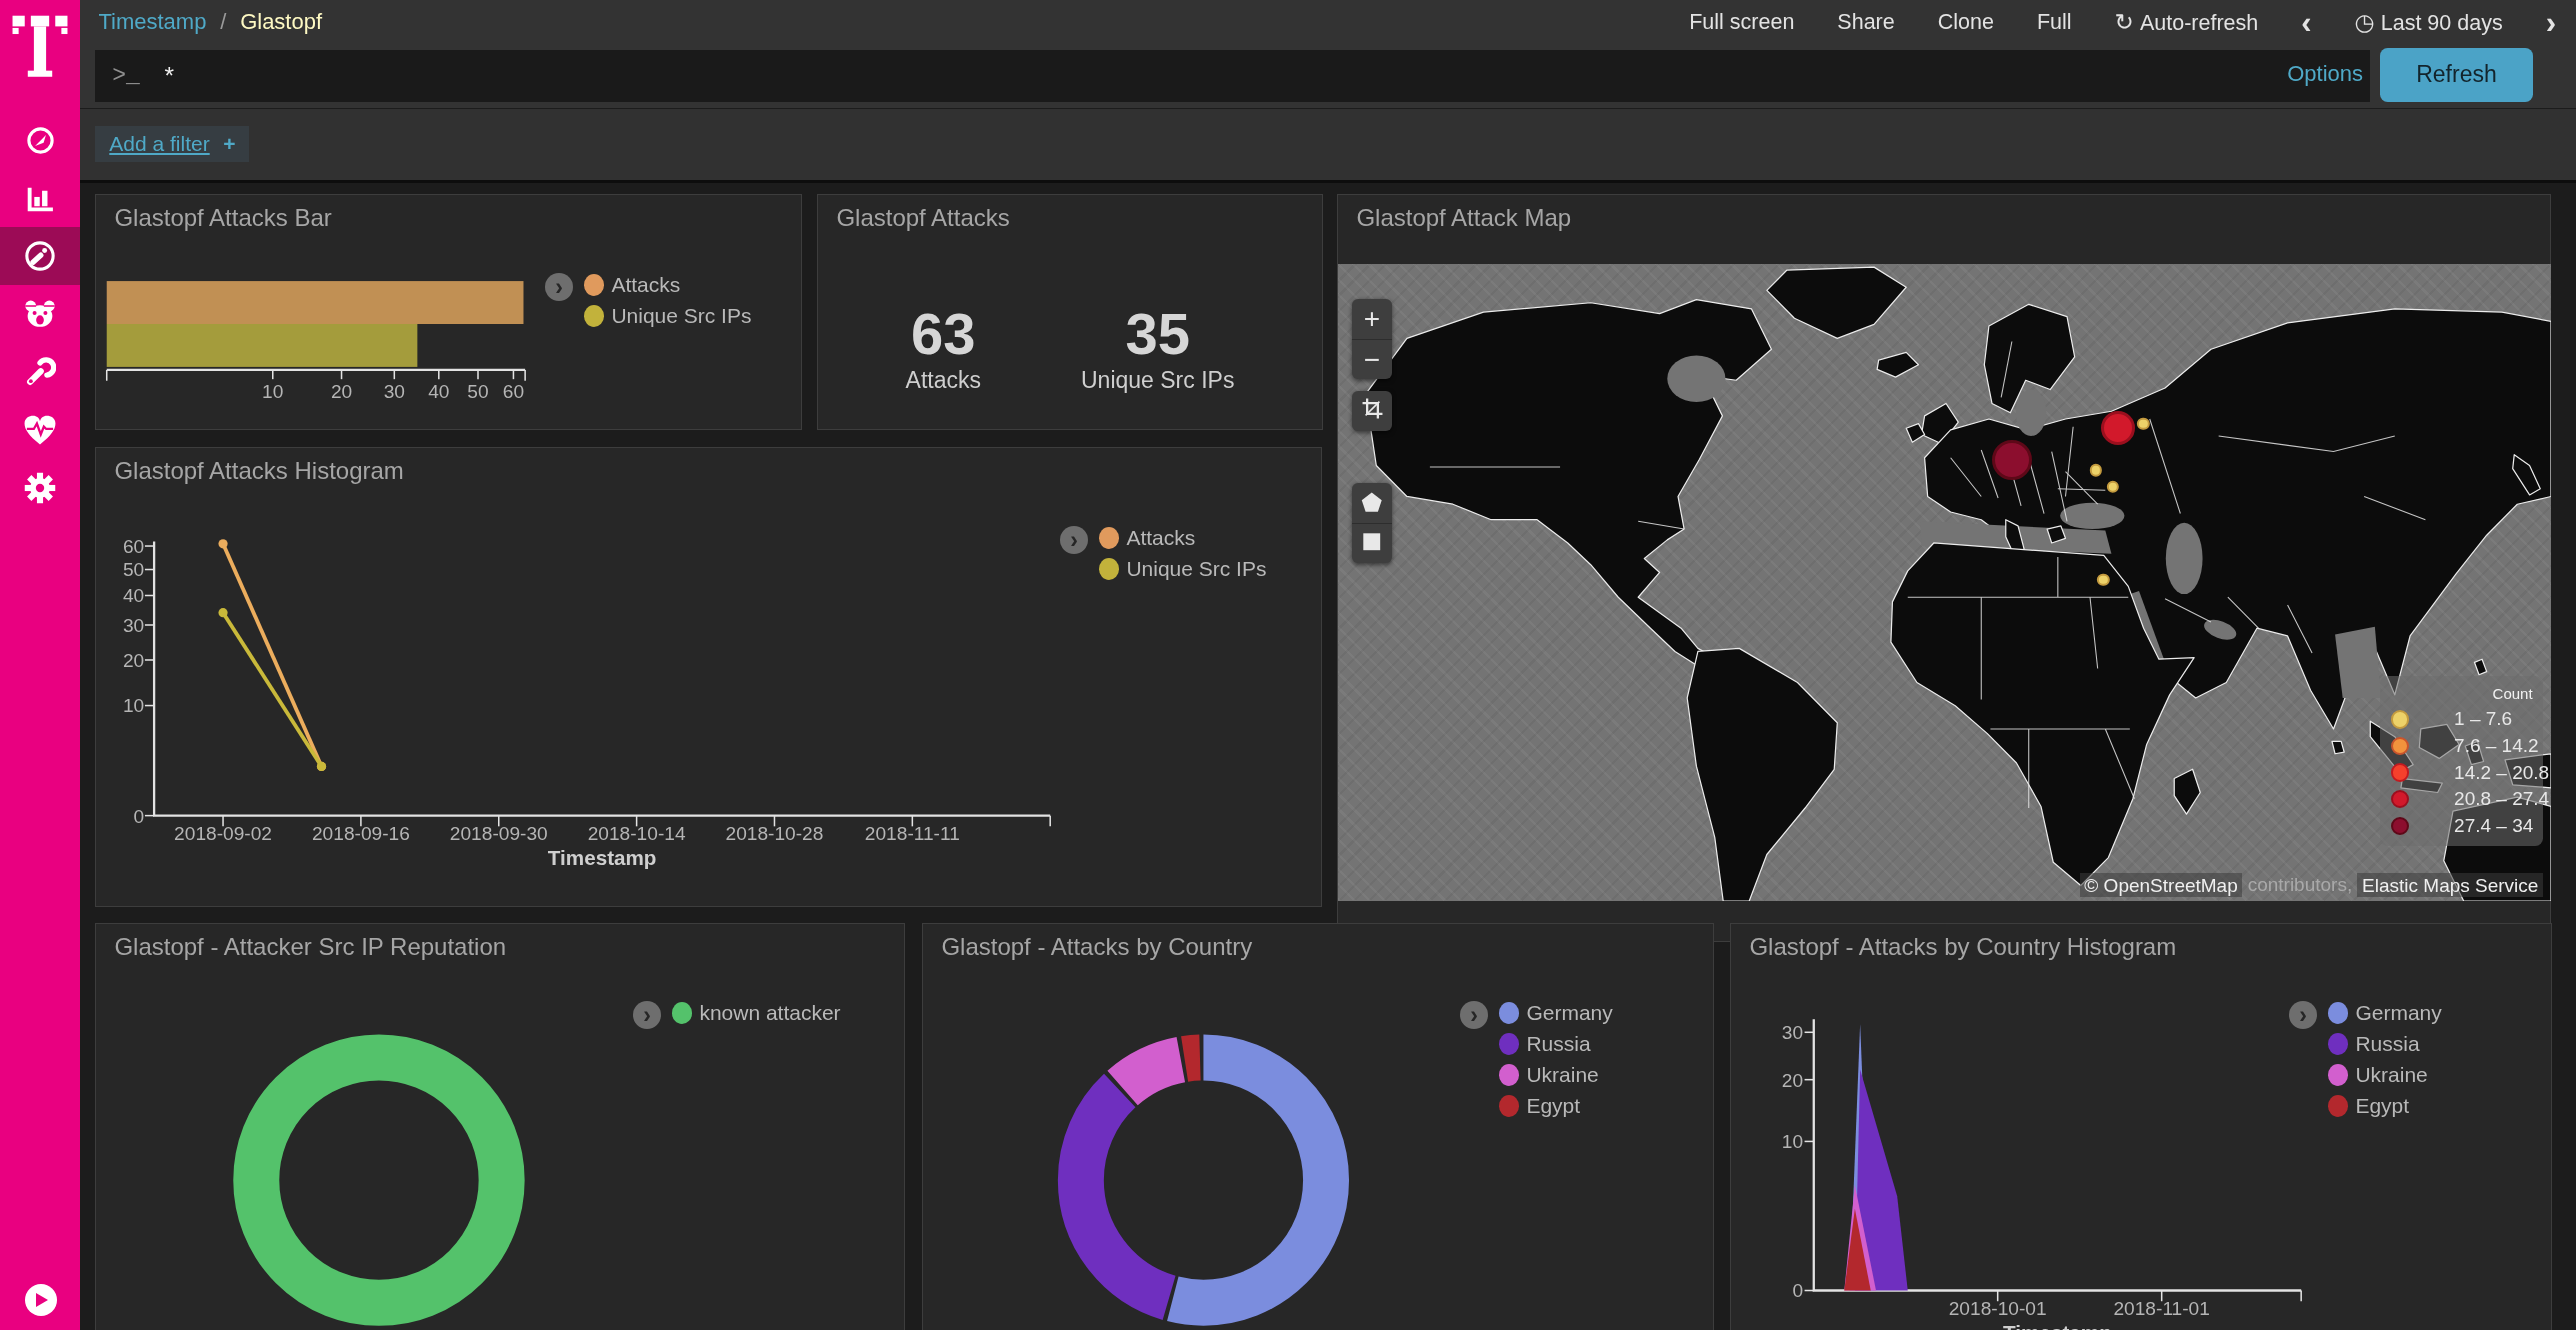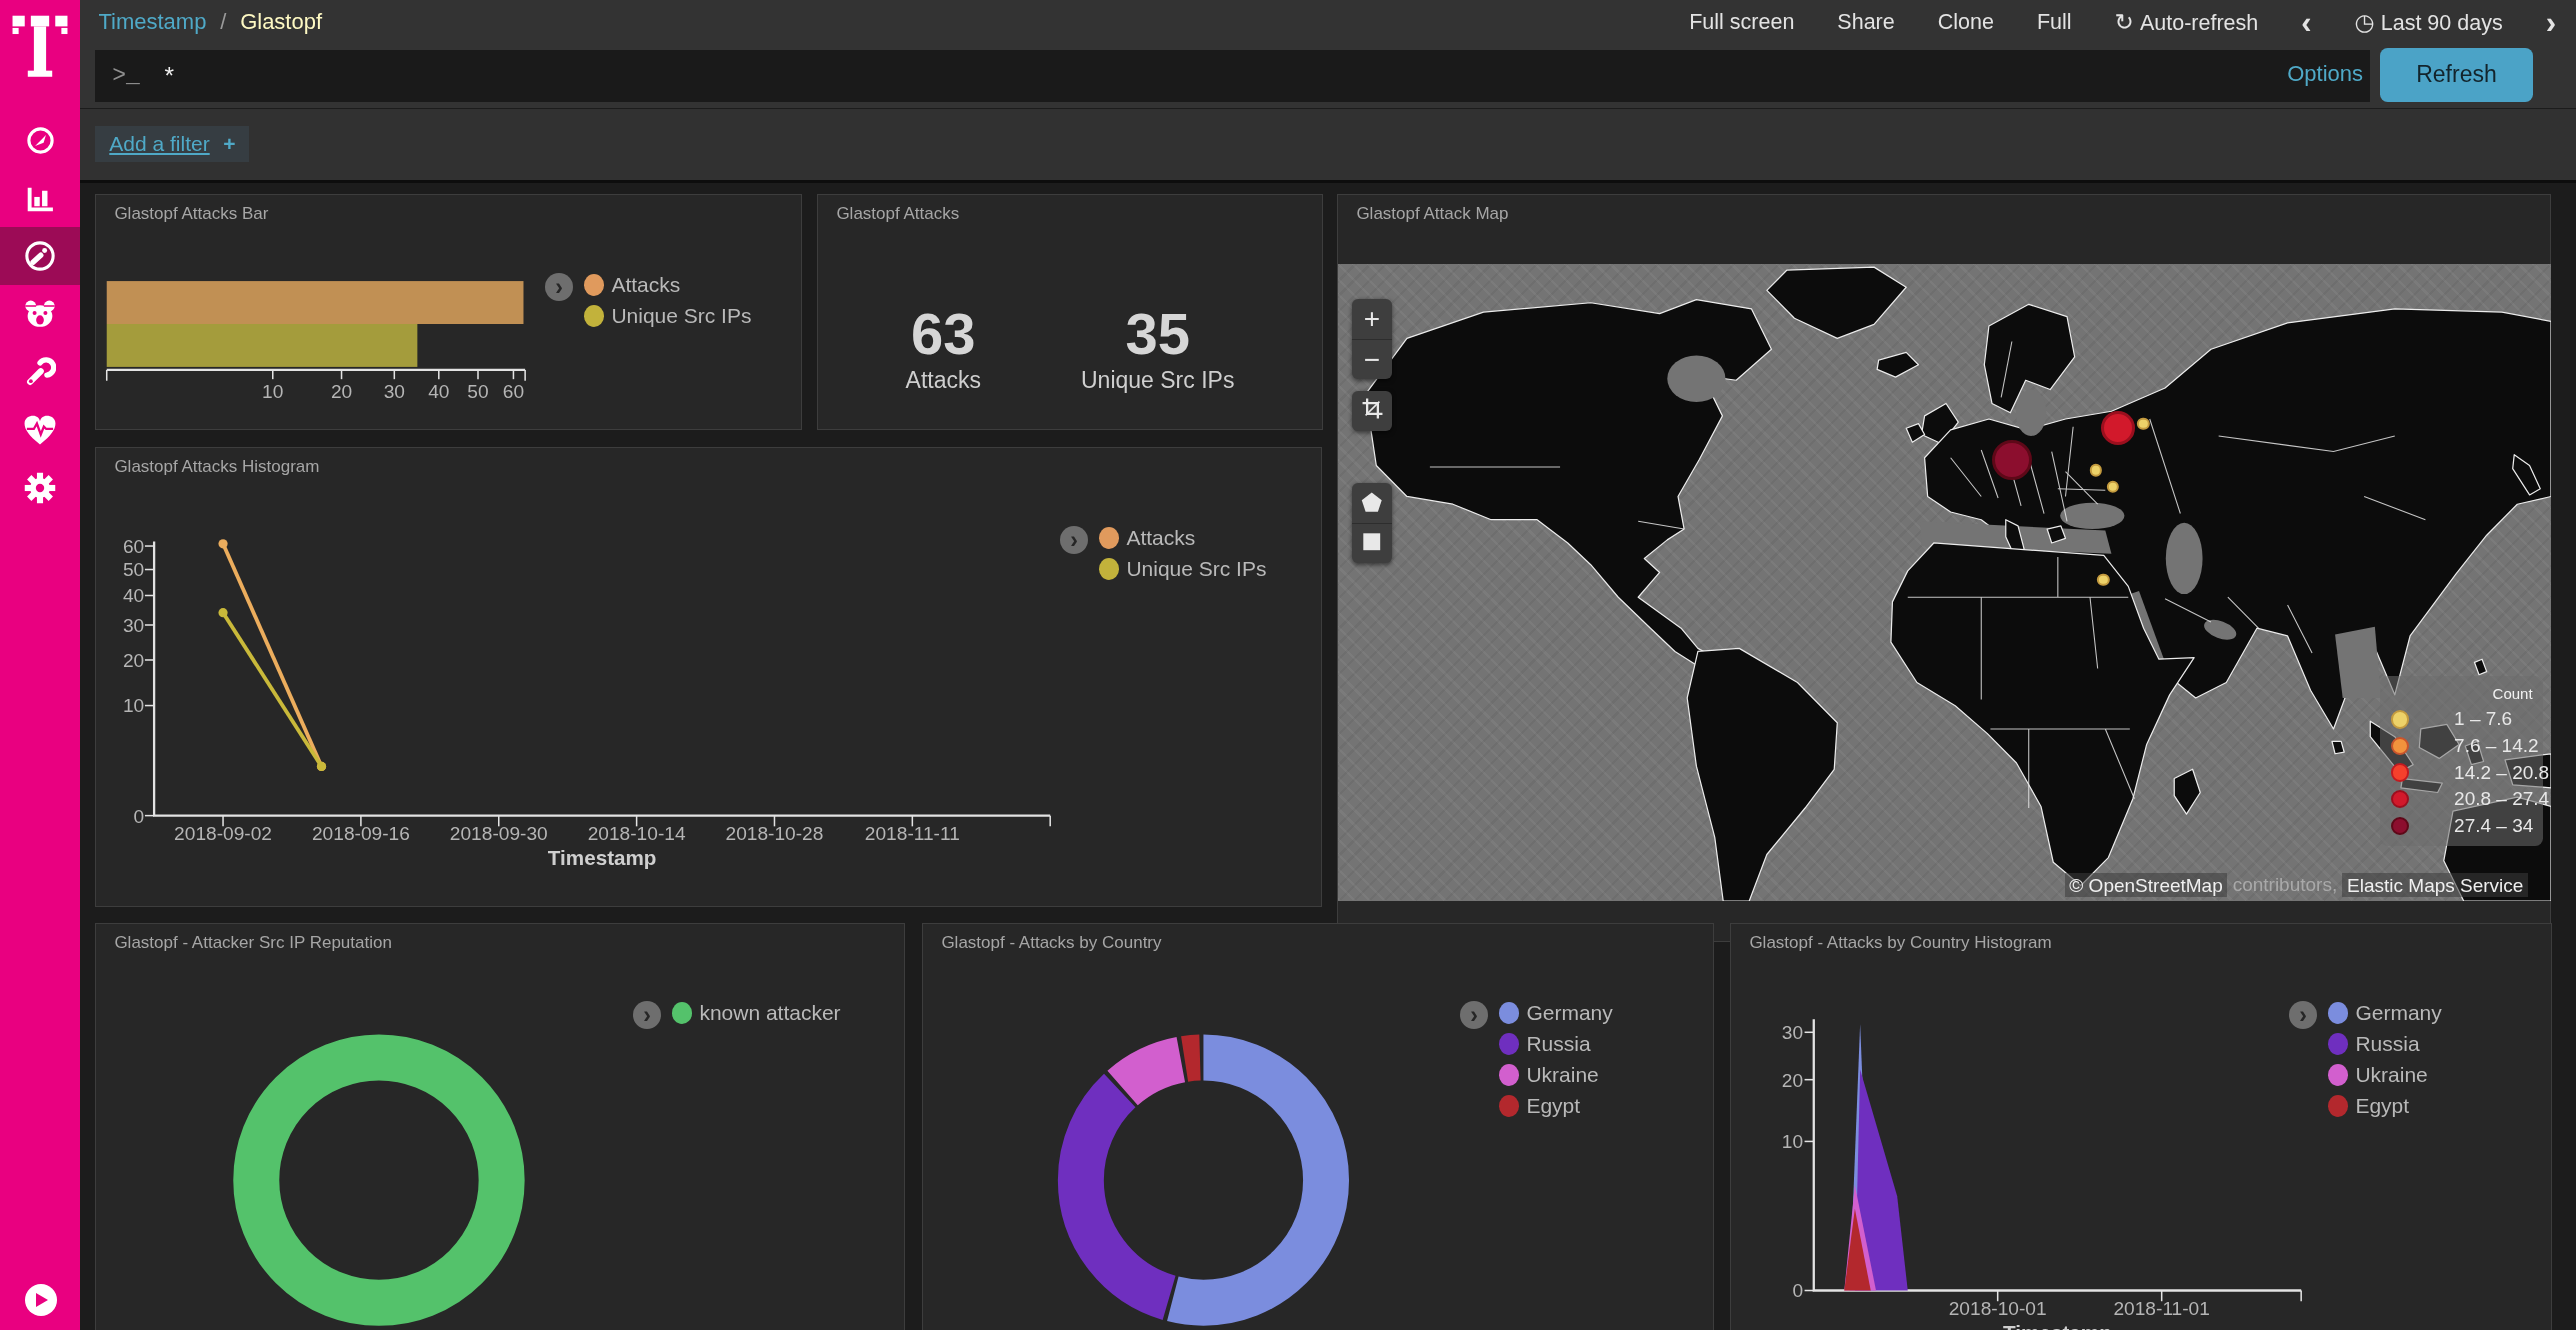--- a/index.html
+++ b/index.html
@@ -35,21 +35,21 @@
   #sidebar{position:absolute;left:0;top:0;width:80px;height:1331px;background:#E90080;z-index:50;}
   .side-item{width:80px;height:58px;display:flex;align-items:center;justify-content:center;cursor:pointer;}
   .side-item.active{background:#9C0B56;}
   #tlogo{margin:14px 0 31px 0;width:80px;display:flex;justify-content:center;cursor:pointer;}
   #sideExpand{position:absolute;left:24.5px;bottom:15.3px;width:32px;height:32px;border-radius:50%;background:#fff;
     display:flex;align-items:center;justify-content:center;cursor:pointer;}
   #sideExpand .tri{width:0;height:0;border-left:12.3px solid #E90080;border-top:7.7px solid transparent;border-bottom:7.7px solid transparent;margin-left:3.8px;}
 
   
   .panel{position:absolute;background:#272727;border:0.8px solid #3d3d3d;}
-  .ptitle{position:absolute;left:18.4px;top:9.2px;margin:0;font-size:17px;font-weight:normal;color:#a6a6a6;cursor:move;white-space:nowrap;}
+  .ptitle{position:absolute;left:18.4px;top:9.2px;margin:0;font-size:24px;font-weight:normal;color:#a6a6a6;cursor:move;white-space:nowrap;}
   .legend{position:absolute;display:flex;align-items:flex-start;}
   .lgchev{width:28px;height:28px;border-radius:50%;background:#6e6e6e;color:#262626;font-size:23px;font-weight:bold;
     display:flex;align-items:center;justify-content:center;cursor:pointer;flex:0 0 auto;}
   .lgrows{margin-left:10.7px;display:flex;flex-direction:column;gap:7px;}
   .lgrow{display:flex;align-items:center;gap:7.7px;cursor:pointer;}
   .lgrow .dot{width:20px;height:21.5px;border-radius:50%;flex:0 0 auto;}
   .lgrow .txt{color:#b9b9b9;font-size:21px;white-space:nowrap;}
 
   
   #metricRow{position:absolute;left:0;right:0;top:107px;display:flex;justify-content:center;gap:100px;text-align:center;}
@@ -63,21 +63,21 @@
   .mapdot{position:absolute;border-radius:50%;transform:translate(-50%,-50%);}
   .mapctl{position:absolute;left:14px;background:#3e3e3e;border-radius:6.1px;box-shadow:0 1.5px 4.6px rgba(0,0,0,.5);overflow:hidden;}
   .mapctl button{display:block;width:40px;height:40px;background:transparent;border:none;color:#e8e8e8;font-size:28px;
     line-height:1;cursor:pointer;padding:0;font-family:inherit;}
   .mapctl button + button{border-top:0.8px solid #2d2d2d;}
   #mapLegend{position:absolute;right:7.7px;bottom:55px;width:163px;background:rgba(110,110,110,.55);border-radius:7.7px;padding:9.2px 10.7px;}
   #mapLegend .t{color:#f2f2f2;font-weight:normal;font-size:15px;margin-bottom:6.1px;text-align:right;}
   .mlrow{display:flex;align-items:center;gap:7.7px;margin-top:4.6px;}
   .mlrow .d{width:18.4px;height:18.4px;border-radius:50%;flex:0 0 auto;}
   .mlrow .r{color:#e8e8e8;font-size:19px;white-space:nowrap;margin-left:37px;}
-  #attrib{position:absolute;right:23px;bottom:4.6px;font-size:19px;color:#cfcfcf;}
+  #attrib{position:absolute;right:8px;bottom:4.6px;font-size:19px;color:#cfcfcf;}
   #attrib .chip{background:rgba(60,60,60,.55);padding:1.5px 4.6px;color:#f0f0f0;}
   #attrib .dim{color:#a9a9a9;}
 
   svg text{font-family:"Liberation Sans",sans-serif;}
   .axis{stroke:#e3e3e3;stroke-width:3;fill:none;}
   .tick{stroke:#e3e3e3;stroke-width:2;}
   .ticklab{fill:#b5b5b5;font-size:25px;}
   .axlab{fill:#cfcfcf;font-size:27px;font-weight:bold;}
 </style>
 </head>

